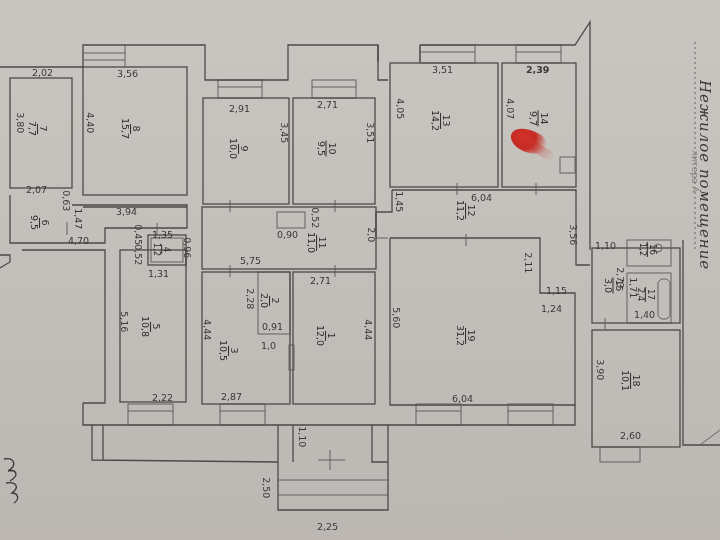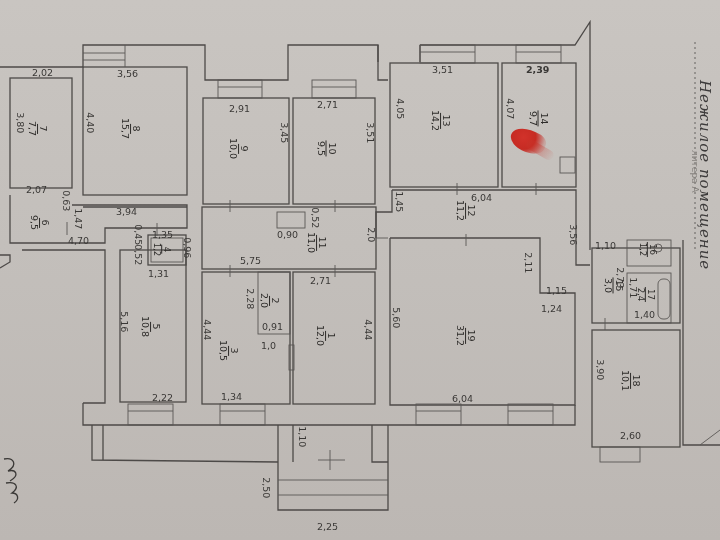--- a/index.html
+++ b/index.html
@@ -252,21 +252,21 @@
   <span class="label" style="left:152px;top:230px;">1,35</span>
   <span class="label" style="left:148px;top:269px;">1,31</span>
   <span class="label" style="left:152px;top:393px;">2,22</span>
   <span class="label" style="left:229px;top:104px;">2,91</span>
   <span class="label" style="left:317px;top:100px;">2,71</span>
   <span class="label" style="left:277px;top:230px;">0,90</span>
   <span class="label" style="left:240px;top:256px;">5,75</span>
   <span class="label" style="left:310px;top:276px;">2,71</span>
   <span class="label" style="left:262px;top:322px;">0,91</span>
   <span class="label" style="left:261px;top:341px;">1,0</span>
-  <span class="label" style="left:221px;top:392px;">1,34</span>
+  <span class="label" style="left:221px;top:392px;">2,87</span>
   <span class="label" style="left:432px;top:65px;">3,51</span>
   <span class="label" style="left:526px;top:65px;font-weight:bold;">2,39</span>
   <span class="label" style="left:471px;top:193px;">6,04</span>
   <span class="label" style="left:546px;top:286px;">1,15</span>
   <span class="label" style="left:541px;top:304px;">1,24</span>
   <span class="label" style="left:452px;top:394px;">6,04</span>
   <span class="label" style="left:595px;top:241px;">1,10</span>
   <span class="label" style="left:634px;top:310px;">1,40</span>
   <span class="label" style="left:620px;top:431px;">2,60</span>
   <span class="label" style="left:317px;top:522px;">2,25</span>

